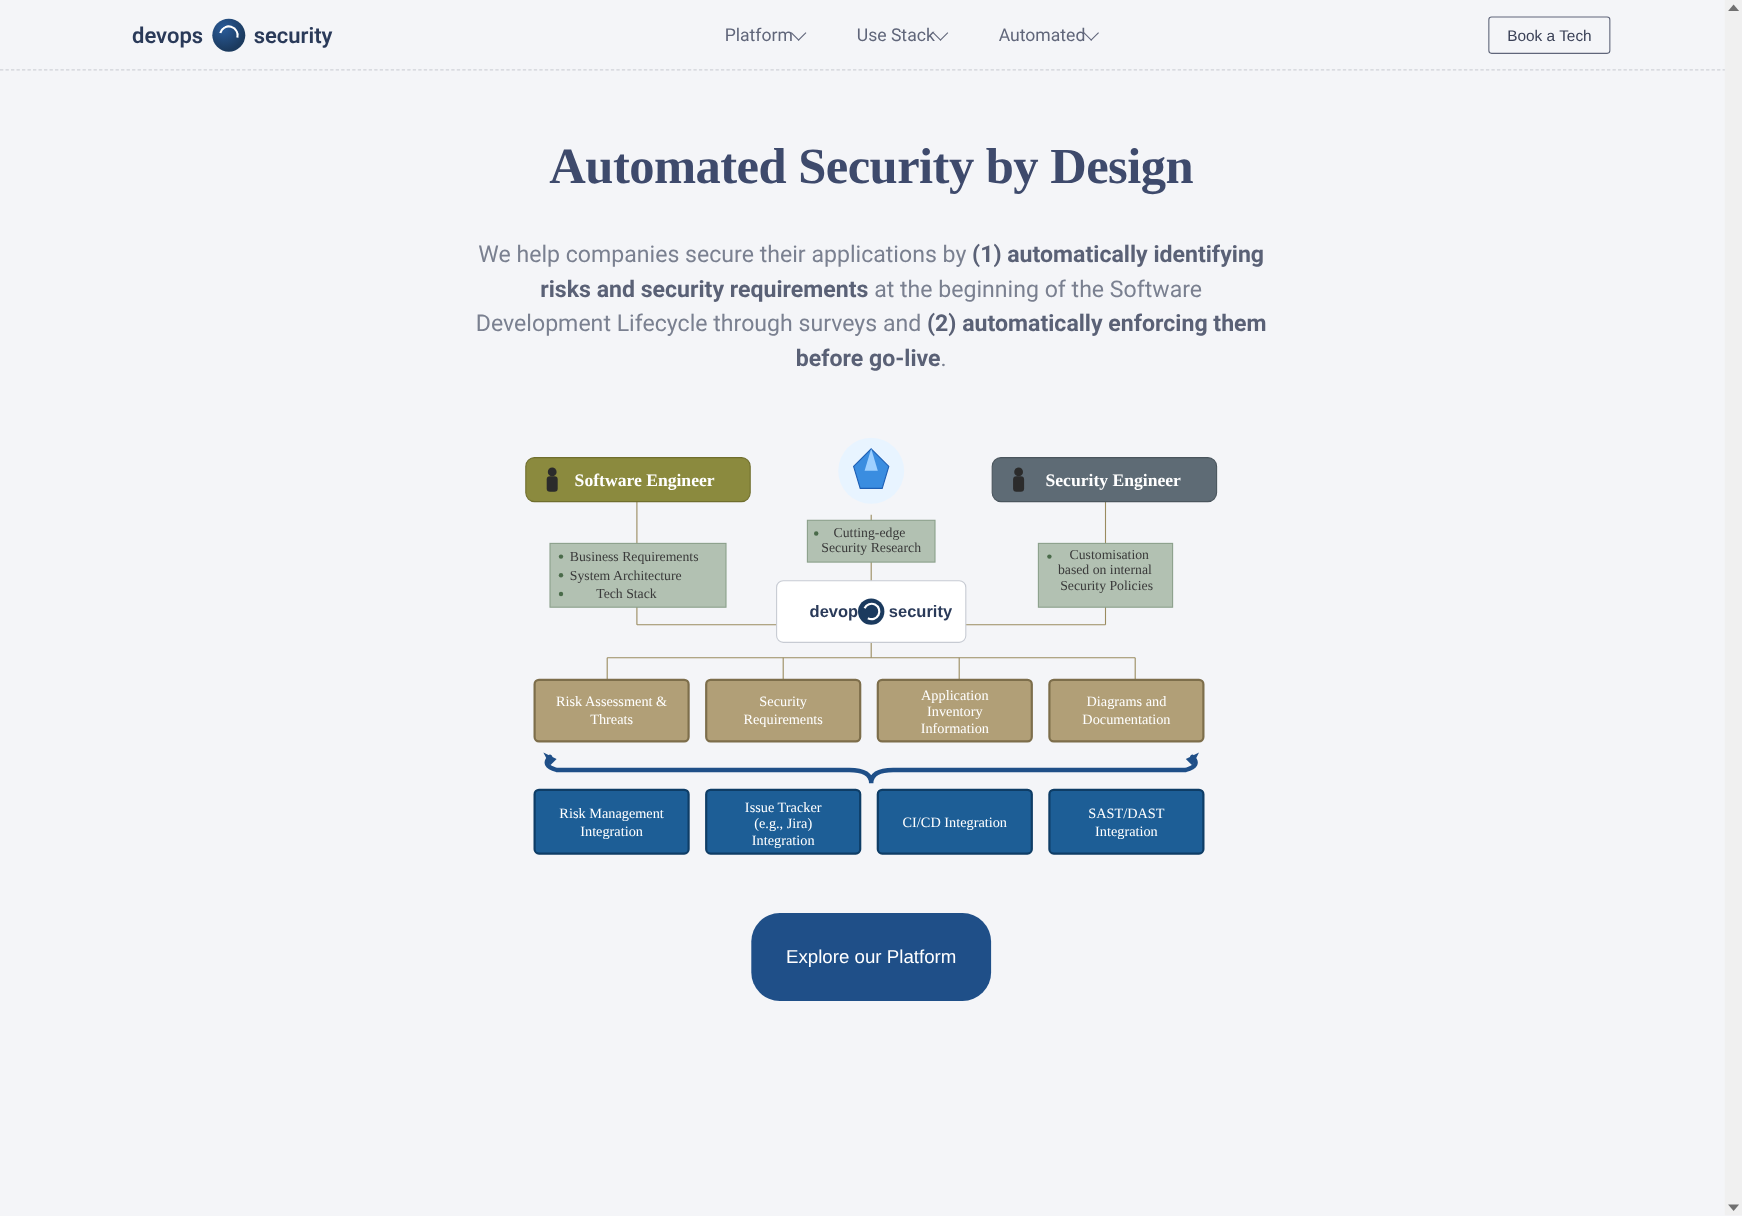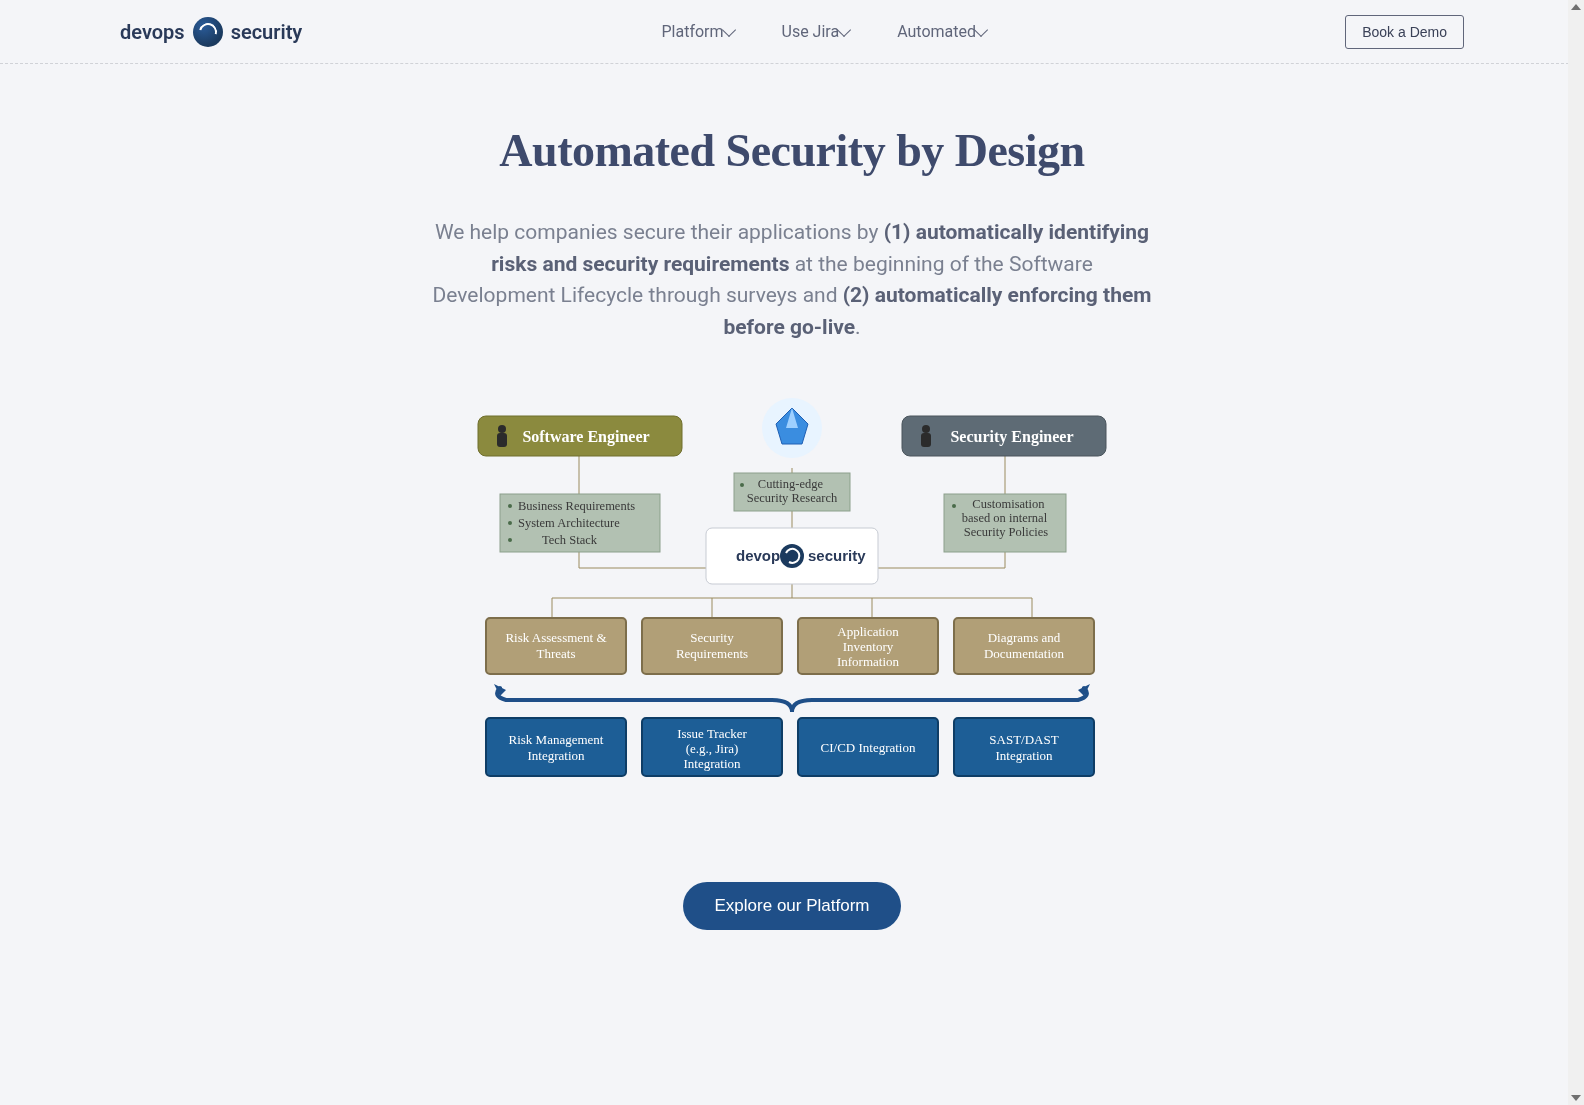--- a/index.html
+++ b/index.html
@@ -116,25 +116,25 @@
       position: relative;
     }
     .diagram-svg {
       display: block;
       width: 640px;
     }
     .explore-btn {
       display: inline-flex;
       align-items: center;
       justify-content: center;
-      margin-top: 84px;
+      margin-top: 32px;
       background: #1f4f88;
       color: #fff;
       border: none;
-      padding: 14px 32px;
+      padding: 30px 32px;
       border-radius: 26px;
       font-size: 17px;
       cursor: pointer;
     }
 
     
     .scrollbar {
       position: absolute;
       top: 0;
       right: 0;
@@ -164,29 +164,29 @@
     <span>devops</span>
     <span class="logo-circle"></span>
     <span>security</span>
   </div>
   <nav class="nav">
     <div class="nav-item">
       <span>Platform</span>
       <span class="chev-down"></span>
     </div>
     <div class="nav-item">
-      <span>Use Jira</span>
+      <span>Use Stack</span>
       <span class="chev-down"></span>
     </div>
     <div class="nav-item">
       <span>Automated</span>
       <span class="chev-down"></span>
     </div>
   </nav>
-  <button class="demo-btn">Book a Demo</button>
+  <button class="demo-btn">Book a Tech</button>
 </header>
 
 <main class="main">
   <h1 class="title">Automated Security by Design</h1>
   <p class="desc">
     <span>We help companies secure their applications by </span><b>(1) automatically identifying risks and security requirements</b><span> at the beginning of the Software Development Lifecycle through surveys and </span><b>(2) automatically enforcing them before go-live</b><span>.</span>
   </p>
 
   <div class="diagram-wrap">
     <svg class="diagram-svg" viewBox="0 0 640 400">

